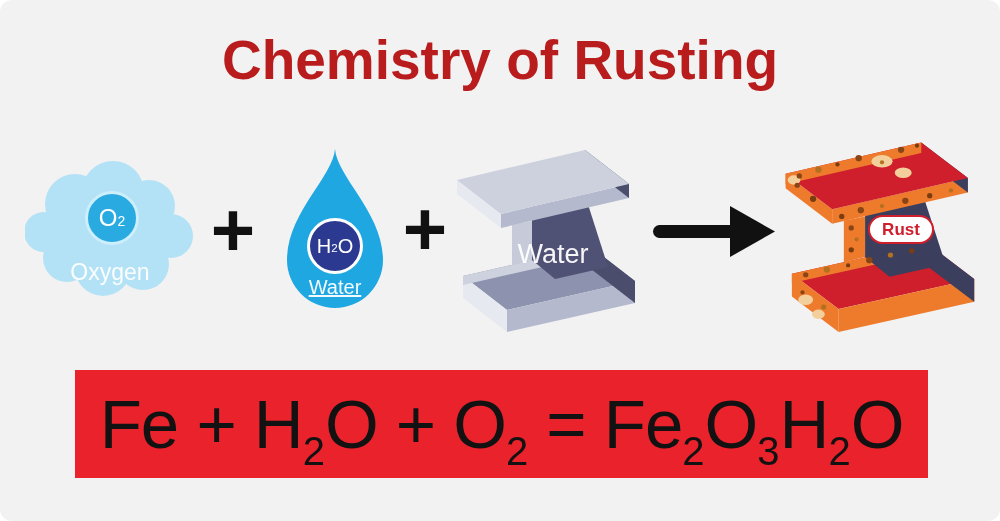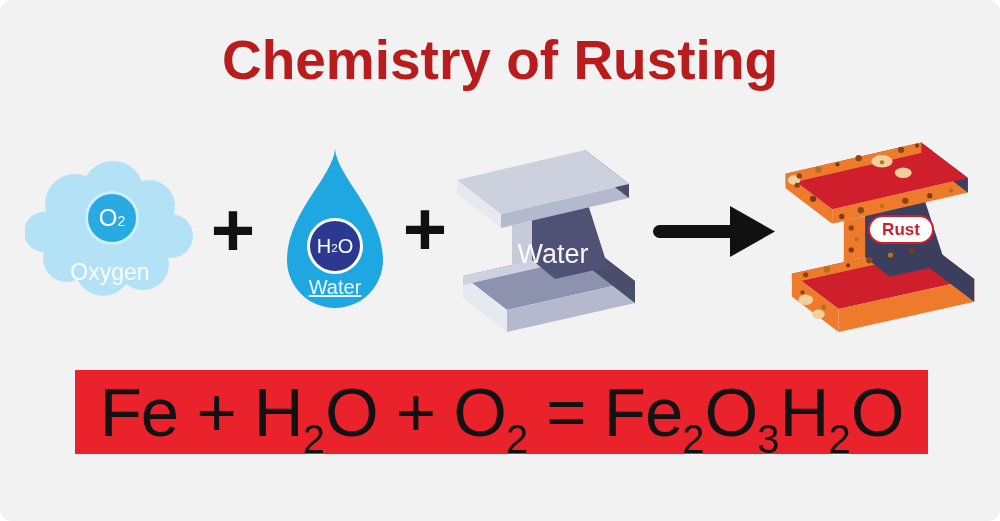--- a/index.html
+++ b/index.html
@@ -21,21 +21,21 @@
   .plus{position:absolute;width:60px;height:60px;line-height:58px;text-align:center;
         font-size:76px;font-weight:700;color:#111;}
   .plus-1{left:203px;top:201px;}
   .plus-2{left:395px;top:200px;}
   
   .rust-pill{position:absolute;left:868px;top:215px;width:66px;height:29px;background:#ffffff;
              border:2.5px solid #cf1f2c;border-radius:15px;box-sizing:border-box;
              display:flex;align-items:center;justify-content:center;
              font-size:17px;font-weight:600;color:#cf1f2c;}
   
-  .banner{position:absolute;left:75px;top:370px;width:853px;height:84px;background:#e9222b;
+  .banner{position:absolute;left:75px;top:370px;width:853px;height:108px;background:#e9222b;
           display:flex;align-items:center;justify-content:center;}
   .eq{font-size:69px;font-weight:400;color:#121212;letter-spacing:-1px;white-space:pre;}
   .eq .eq-sub{font-size:40px;position:relative;top:17px;letter-spacing:0;}
 </style>
 </head>
 <body>
 
 <div class="stage">
 
   <div class="title">Chemistry of Rusting</div>

